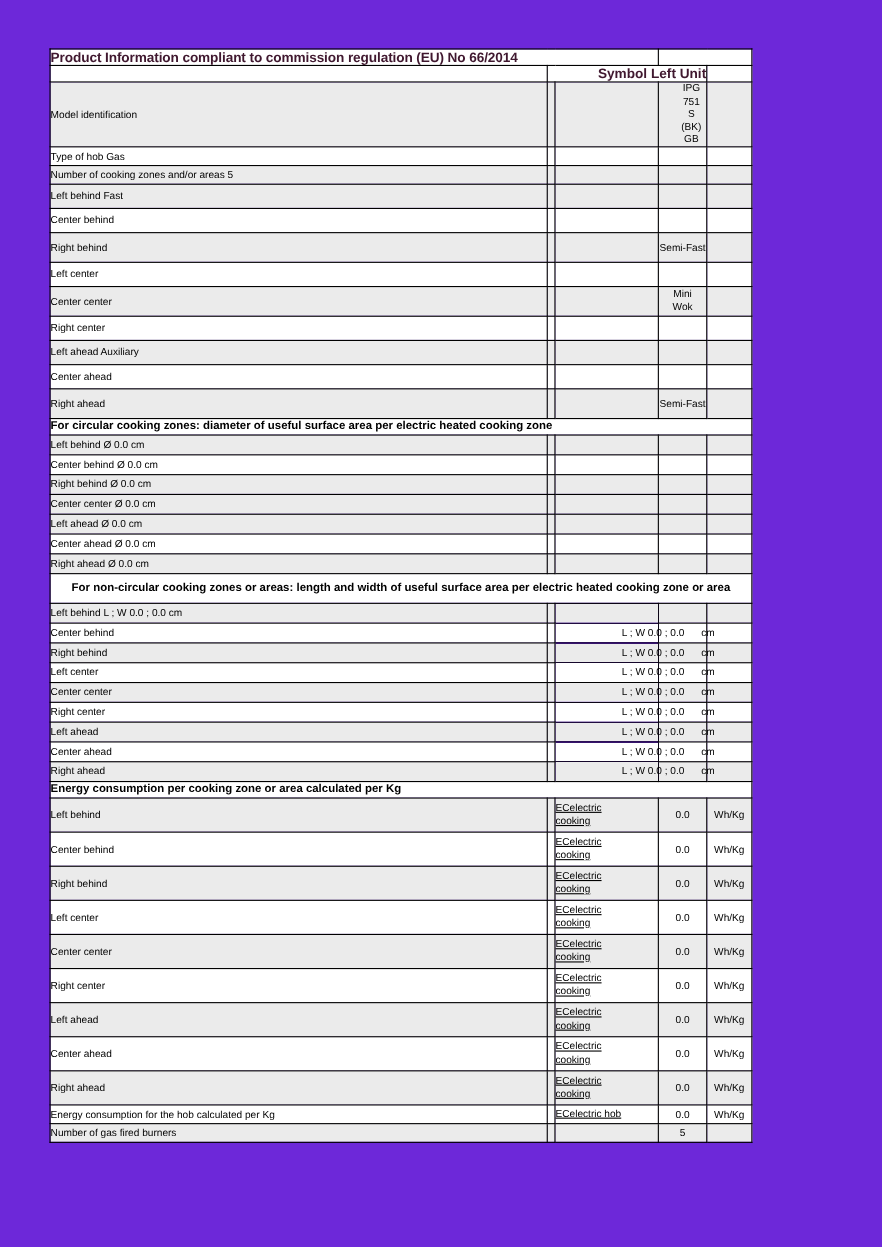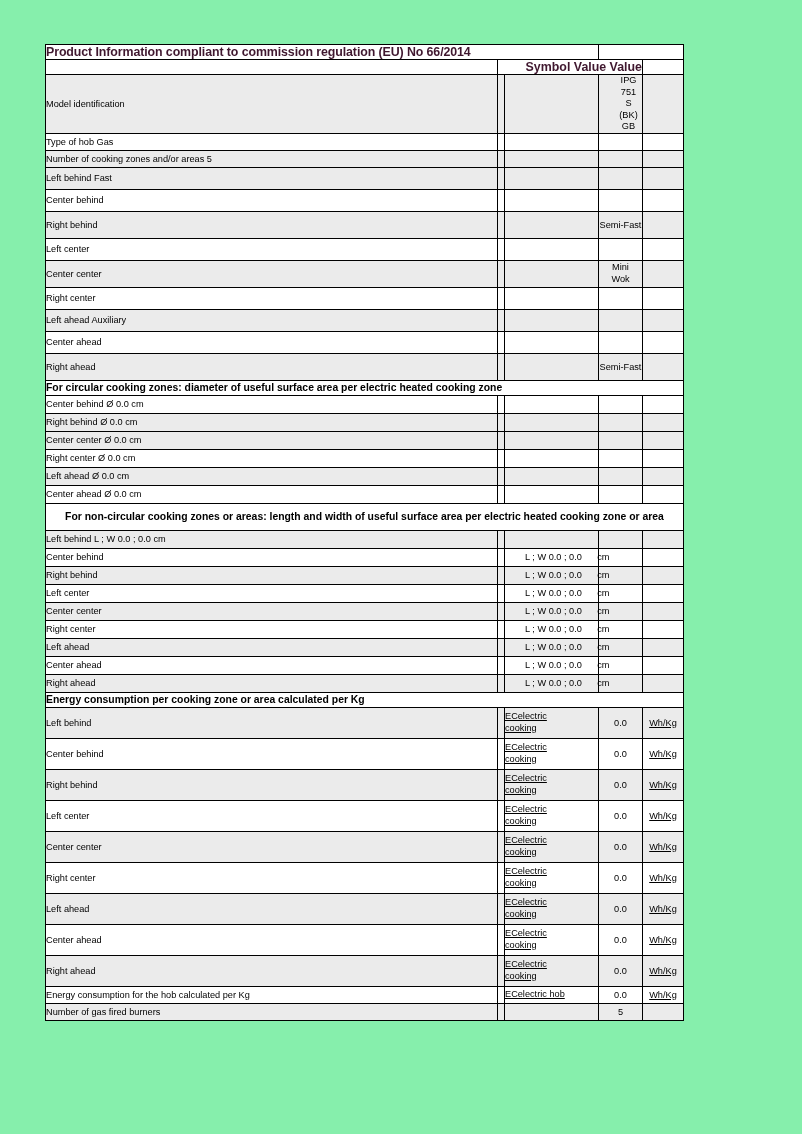--- a/index.html
+++ b/index.html
@@ -12,21 +12,21 @@
     height: 1134px;
     font-family: "Liberation Sans", sans-serif;
     position: relative;
     overflow: hidden;
   }
   .page {
     position: absolute;
     left: 0; top: 0;
     width: 802px;
     height: 1134px;
-    background: #86efac;
+    background: #6d28d9;
   }
   .sheet {
     position: absolute;
     left: 45px;
     top: 44px;
     width: 638px;
   }
 
   table.pi {
     border-collapse: collapse;
@@ -50,21 +50,21 @@
   col.c-unit   { width: 41px; }
 
   
   .lbl {
     padding: 3px 0 3px 7px;
     text-align: left;
     white-space: nowrap;
   }
   .sym   { text-align: left; padding: 2px 2px; line-height: 1.25; text-decoration: underline; }
   .val   { text-align: center; padding: 2px 2px; }
-  .unit  { text-align: center; padding: 2px 2px; text-decoration: underline; }
+  .unit  { text-align: center; padding: 2px 2px; }
   .shade { background: #ebebeb !important; }
   .white { background: #ffffff !important; }
 
   
   .titlecell {
     background: #dcdcdc;
     color: #40182f;
     font-weight: bold;
     font-size: 12.4px;
     padding: 6px 0 6px 8px;
@@ -116,21 +116,21 @@
     position: relative;
     text-align: center;
     padding: 2px 0;
   }
   .lwtext {
     position: absolute;
     left: 0;
     top: 50%;
     transform: translateY(-50%);
     width: 165px;
-    text-align: left;
+    text-align: center;
     padding-left: 20px;
     white-space: pre;
     pointer-events: none;
   }
 </style>
 </head>
 <body>
 
 <div class="page">
   <div class="sheet">
@@ -144,21 +144,21 @@
       </colgroup>
       <tbody>
 
         <tr>
           <td class="titlecell" colspan="3">Product Information compliant to commission regulation (EU) No 66/2014</td>
           <td class="blackcell" colspan="2"></td>
         </tr>
 
         <tr>
           <td class="emptybanner"></td>
-          <td class="svubanner" colspan="3">Symbol Value Value</td>
+          <td class="svubanner" colspan="3">Symbol Left Unit</td>
           <td class="emptybanner"></td>
         </tr>
       </tbody>
       <tbody id="tb-top">
           <tr class="modelrow">
             <td class="lbl shade">Model identification</td>
             <td class=" shade"></td>
             <td class="sym shade"></td>
             <td class="val shade" style="line-height: 1.25; padding-left: 16px;">
               <div>IPG</div>
@@ -250,20 +250,27 @@
             <td class="sym shade"></td>
             <td class="val shade">Semi-Fast</td>
             <td class="unit shade"></td>
           </tr>
         </tbody>
       <tbody id="tb-circular">
           <tr>
             <td class="section" colspan="5">For circular cooking zones: diameter of useful surface area per electric heated cooking zone</td>
           </tr>
           <tr class="row-sm">
+            <td class="lbl shade">Left behind Ø 0.0 cm</td>
+            <td class=" shade"></td>
+            <td class="sym shade"></td>
+            <td class="val shade"></td>
+            <td class="unit shade"></td>
+          </tr>
+          <tr class="row-sm">
             <td class="lbl white">Center behind Ø 0.0 cm</td>
             <td class=" white"></td>
             <td class="sym white"></td>
             <td class="val white"></td>
             <td class="unit white"></td>
           </tr>
           <tr class="row-sm">
             <td class="lbl shade">Right behind Ø 0.0 cm</td>
             <td class=" shade"></td>
             <td class="sym shade"></td>
@@ -271,39 +278,39 @@
             <td class="unit shade"></td>
           </tr>
           <tr class="row-sm">
             <td class="lbl shade">Center center Ø 0.0 cm</td>
             <td class=" shade"></td>
             <td class="sym shade"></td>
             <td class="val shade"></td>
             <td class="unit shade"></td>
           </tr>
           <tr class="row-sm">
-            <td class="lbl white">Right center Ø 0.0 cm</td>
-            <td class=" white"></td>
-            <td class="sym white"></td>
-            <td class="val white"></td>
-            <td class="unit white"></td>
-          </tr>
-          <tr class="row-sm">
             <td class="lbl shade">Left ahead Ø 0.0 cm</td>
             <td class=" shade"></td>
             <td class="sym shade"></td>
             <td class="val shade"></td>
             <td class="unit shade"></td>
           </tr>
           <tr class="row-sm">
             <td class="lbl white">Center ahead Ø 0.0 cm</td>
             <td class=" white"></td>
             <td class="sym white"></td>
             <td class="val white"></td>
             <td class="unit white"></td>
+          </tr>
+          <tr class="row-sm">
+            <td class="lbl shade">Right ahead Ø 0.0 cm</td>
+            <td class=" shade"></td>
+            <td class="sym shade"></td>
+            <td class="val shade"></td>
+            <td class="unit shade"></td>
           </tr>
         </tbody>
       <tbody id="tb-noncircular">
           <tr>
             <td class="section" colspan="5" style="height: 26px; text-align: center;">For non-circular cooking zones or areas: length and width of useful surface area per electric heated cooking zone or area</td>
           </tr>
           <tr class="row-sm">
             <td class="lbl shade">Left behind L ; W 0.0 ; 0.0      cm</td>
             <td class=" shade"></td>
             <td class="lwcell shade"></td>

